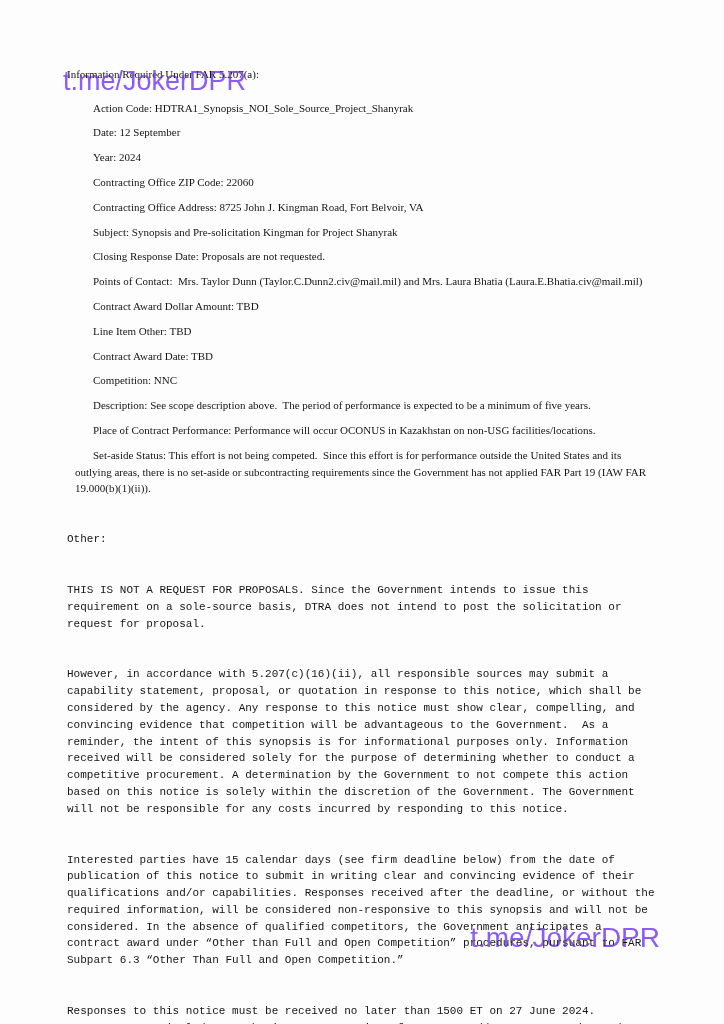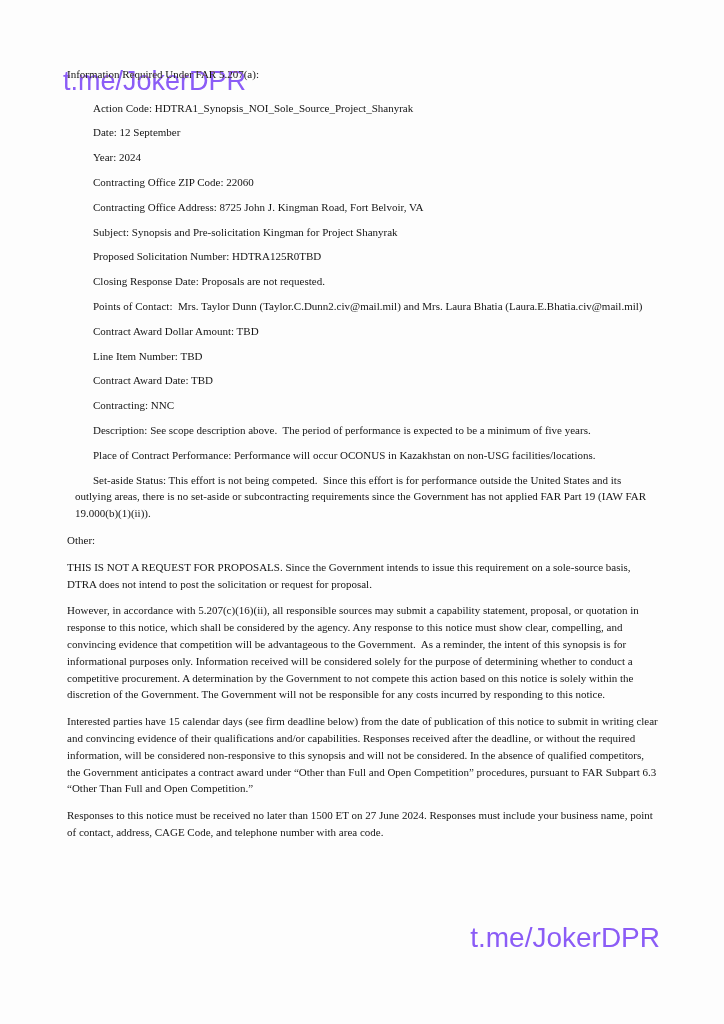--- a/index.html
+++ b/index.html
@@ -14,21 +14,21 @@
     position:absolute;
     left:67px; top:66px;
     width:592px;
     font-size:11px;
     line-height:16.8px;
     color:#151515;
     z-index:1;
   }
   .heading { margin:0 0 16.8px 0; white-space:pre-wrap; }
   .field   { margin:8px; text-indent:18px; white-space:pre-wrap; }
-  .para    { margin:10px 0 0 0; white-space:pre-wrap; }
+  .para    { margin:34px 0 0 0; white-space:pre-wrap;font-family:Liberation Mono, monospace; }
   .watermark {
     position:absolute;
     font-family:Liberation Sans, sans-serif;
     color:#8b5cf6;
     mix-blend-mode:darken;
     z-index:2;
     white-space:nowrap;
     pointer-events:none;
   }
   .watermark.top    { left:63px;  top:66px;  font-size:27px; }
@@ -45,27 +45,26 @@
   <div class="content">
 
     <p class="heading">Information Required Under FAR 5.207(a):</p>
 
     <p class="field">Action Code: HDTRA1_Synopsis_NOI_Sole_Source_Project_Shanyrak</p>
     <p class="field">Date: 12 September</p>
     <p class="field">Year: 2024</p>
     <p class="field">Contracting Office ZIP Code: 22060</p>
     <p class="field">Contracting Office Address: 8725 John J. Kingman Road, Fort Belvoir, VA</p>
     <p class="field">Subject: Synopsis and Pre-solicitation Kingman for Project Shanyrak</p>
-    <p class="field">Proposed Solicitation Number: HDTRA125R0TBD</p>
     <p class="field">Closing Response Date: Proposals are not requested.</p>
     <p class="field">Points of Contact:  Mrs. Taylor Dunn (Taylor.C.Dunn2.civ@mail.mil) and Mrs. Laura Bhatia (Laura.E.Bhatia.civ@mail.mil)</p>
     <p class="field">Contract Award Dollar Amount: TBD</p>
-    <p class="field">Line Item Number: TBD</p>
+    <p class="field">Line Item Other: TBD</p>
     <p class="field">Contract Award Date: TBD</p>
-    <p class="field">Contracting: NNC</p>
+    <p class="field">Competition: NNC</p>
     <p class="field">Description: See scope description above.  The period of performance is expected to be a minimum of five years.</p>
     <p class="field">Place of Contract Performance: Performance will occur OCONUS in Kazakhstan on non-USG facilities/locations.</p>
     <p class="field">Set-aside Status: This effort is not being competed.  Since this effort is for performance outside the United States and its outlying areas, there is no set-aside or subcontracting requirements since the Government has not applied FAR Part 19 (IAW FAR 19.000(b)(1)(ii)).</p>
 
     <p class="para">Other:</p>
 
     <p class="para">THIS IS NOT A REQUEST FOR PROPOSALS. Since the Government intends to issue this requirement on a sole-source basis, DTRA does not intend to post the solicitation or request for proposal.</p>
     <p class="para">However, in accordance with 5.207(c)(16)(ii), all responsible sources may submit a capability statement, proposal, or quotation in response to this notice, which shall be considered by the agency. Any response to this notice must show clear, compelling, and convincing evidence that competition will be advantageous to the Government.  As a reminder, the intent of this synopsis is for informational purposes only. Information received will be considered solely for the purpose of determining whether to conduct a competitive procurement. A determination by the Government to not compete this action based on this notice is solely within the discretion of the Government. The Government will not be responsible for any costs incurred by responding to this notice.</p>
     <p class="para">Interested parties have 15 calendar days (see firm deadline below) from the date of publication of this notice to submit in writing clear and convincing evidence of their qualifications and/or capabilities. Responses received after the deadline, or without the required information, will be considered non-responsive to this synopsis and will not be considered. In the absence of qualified competitors, the Government anticipates a contract award under “Other than Full and Open Competition” procedures, pursuant to FAR Subpart 6.3 “Other Than Full and Open Competition.”</p>
     <p class="para">Responses to this notice must be received no later than 1500 ET on 27 June 2024. Responses must include your business name, point of contact, address, CAGE Code, and telephone number with area code.</p>

